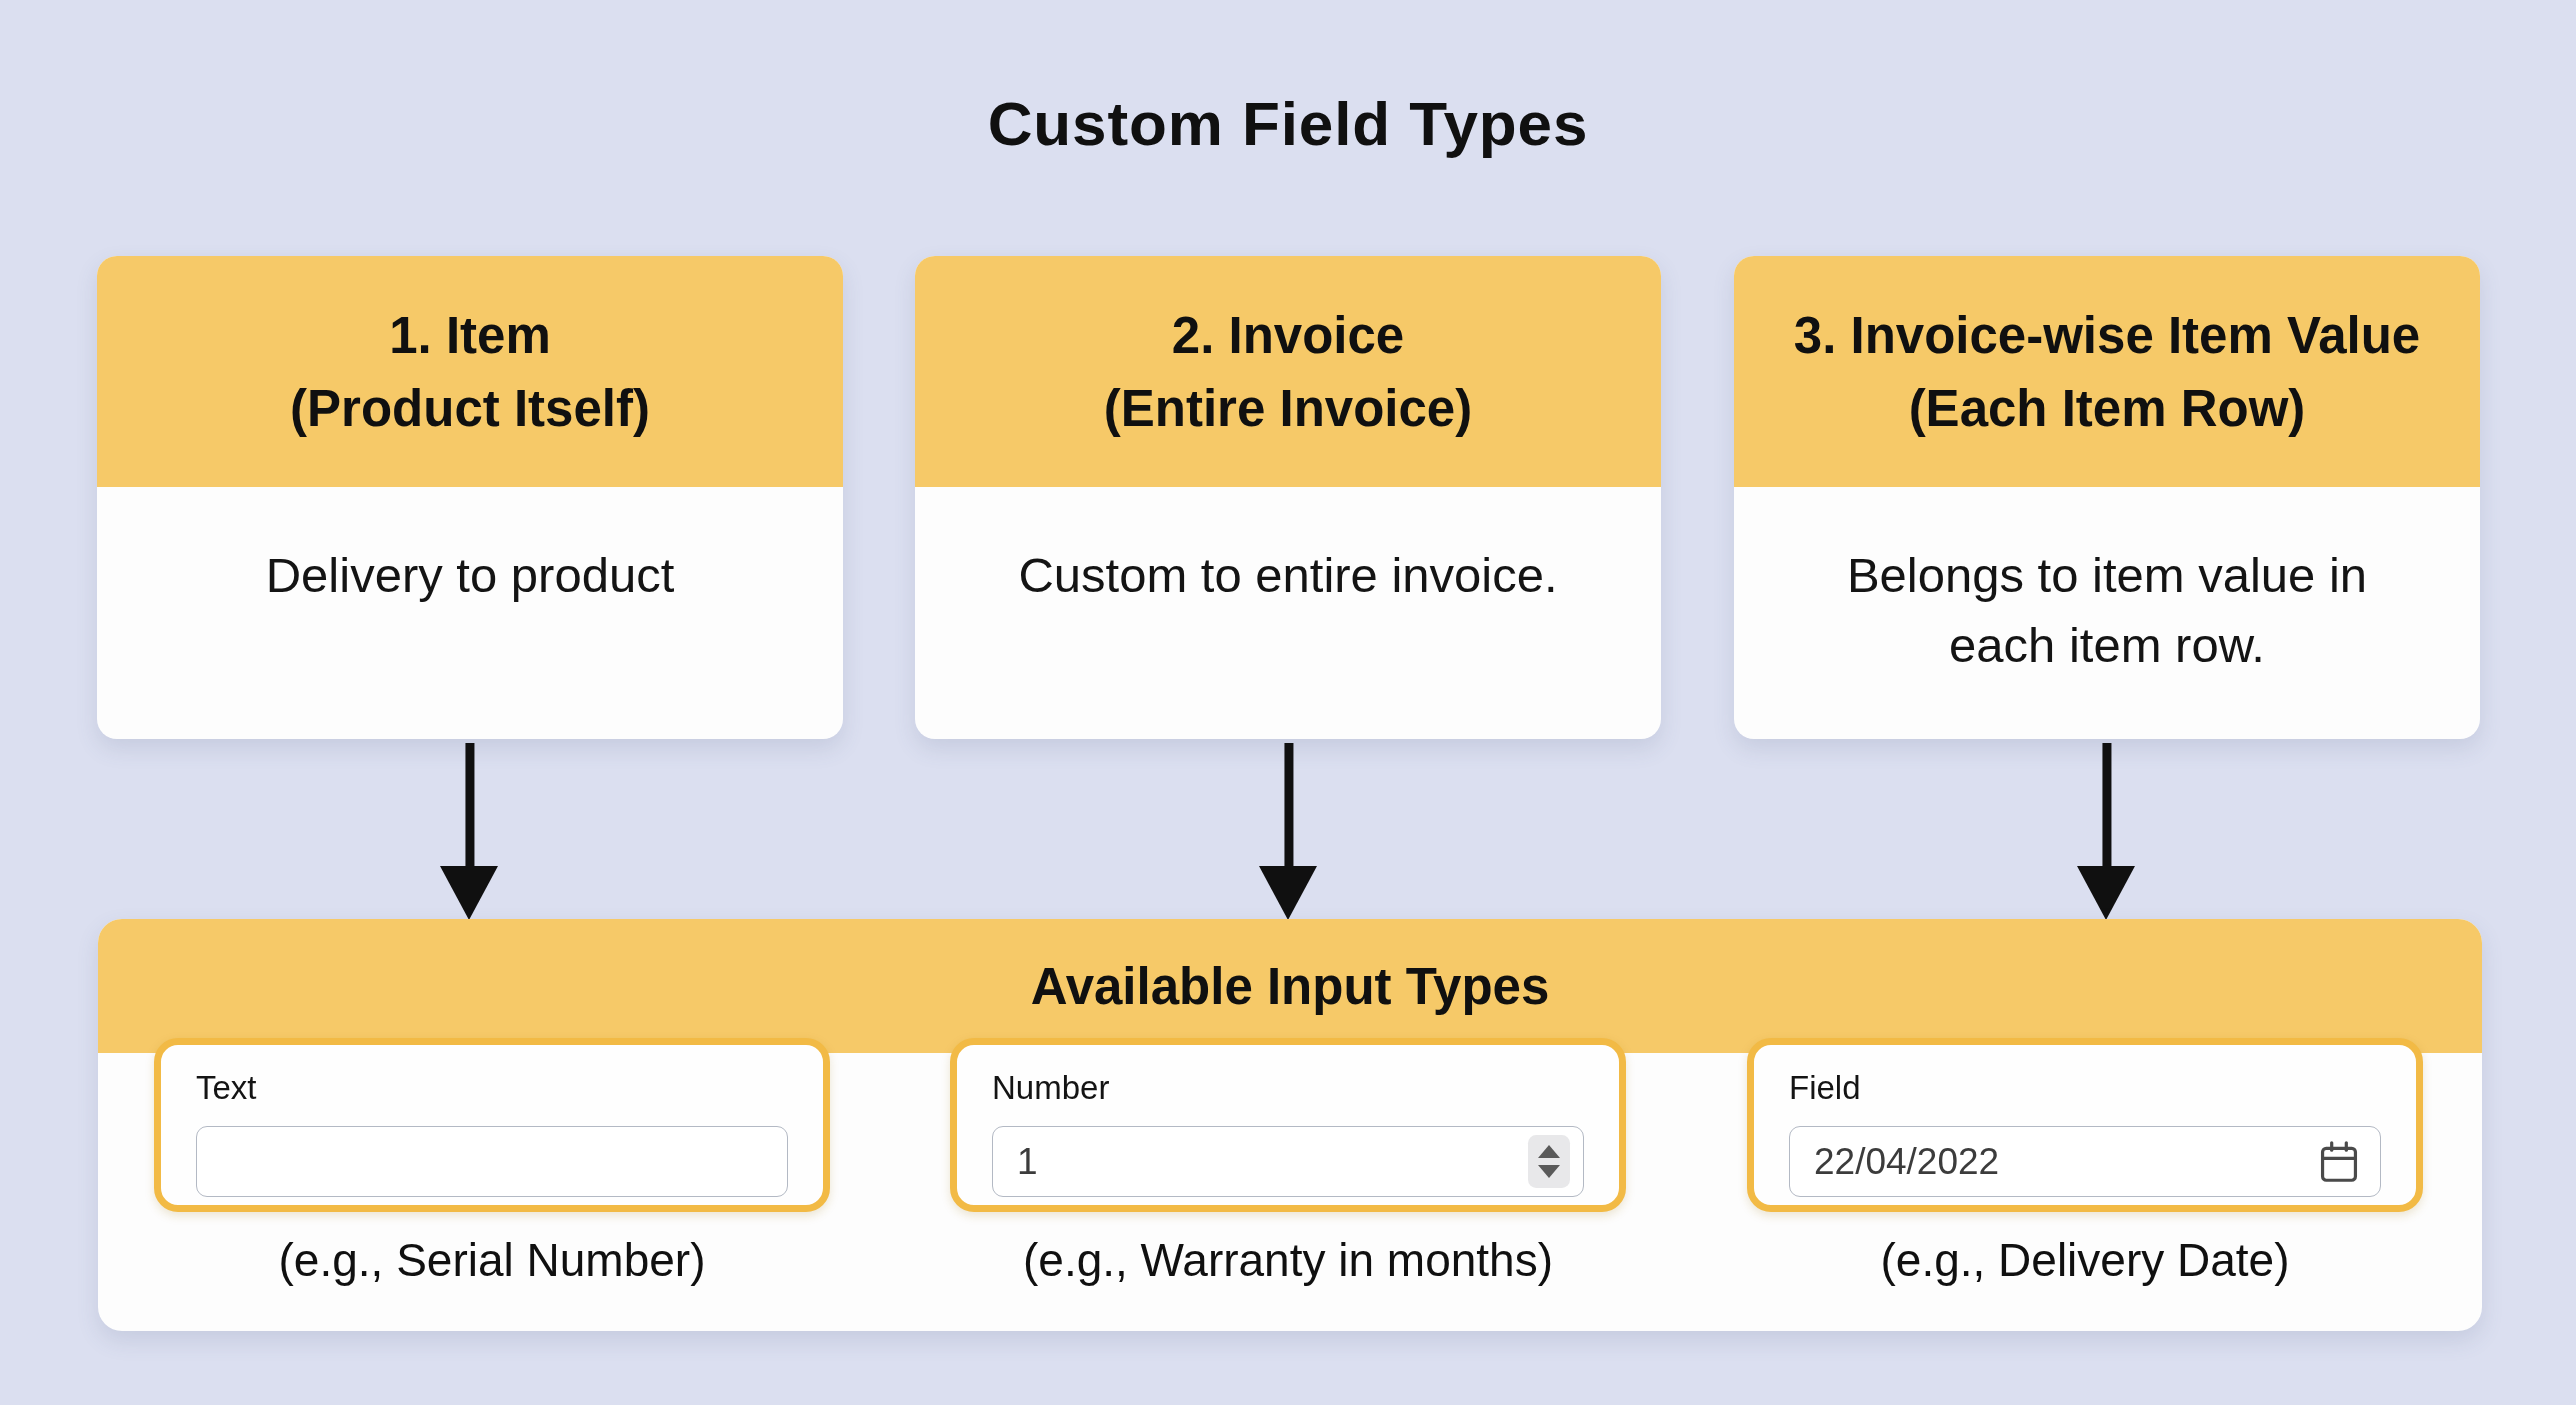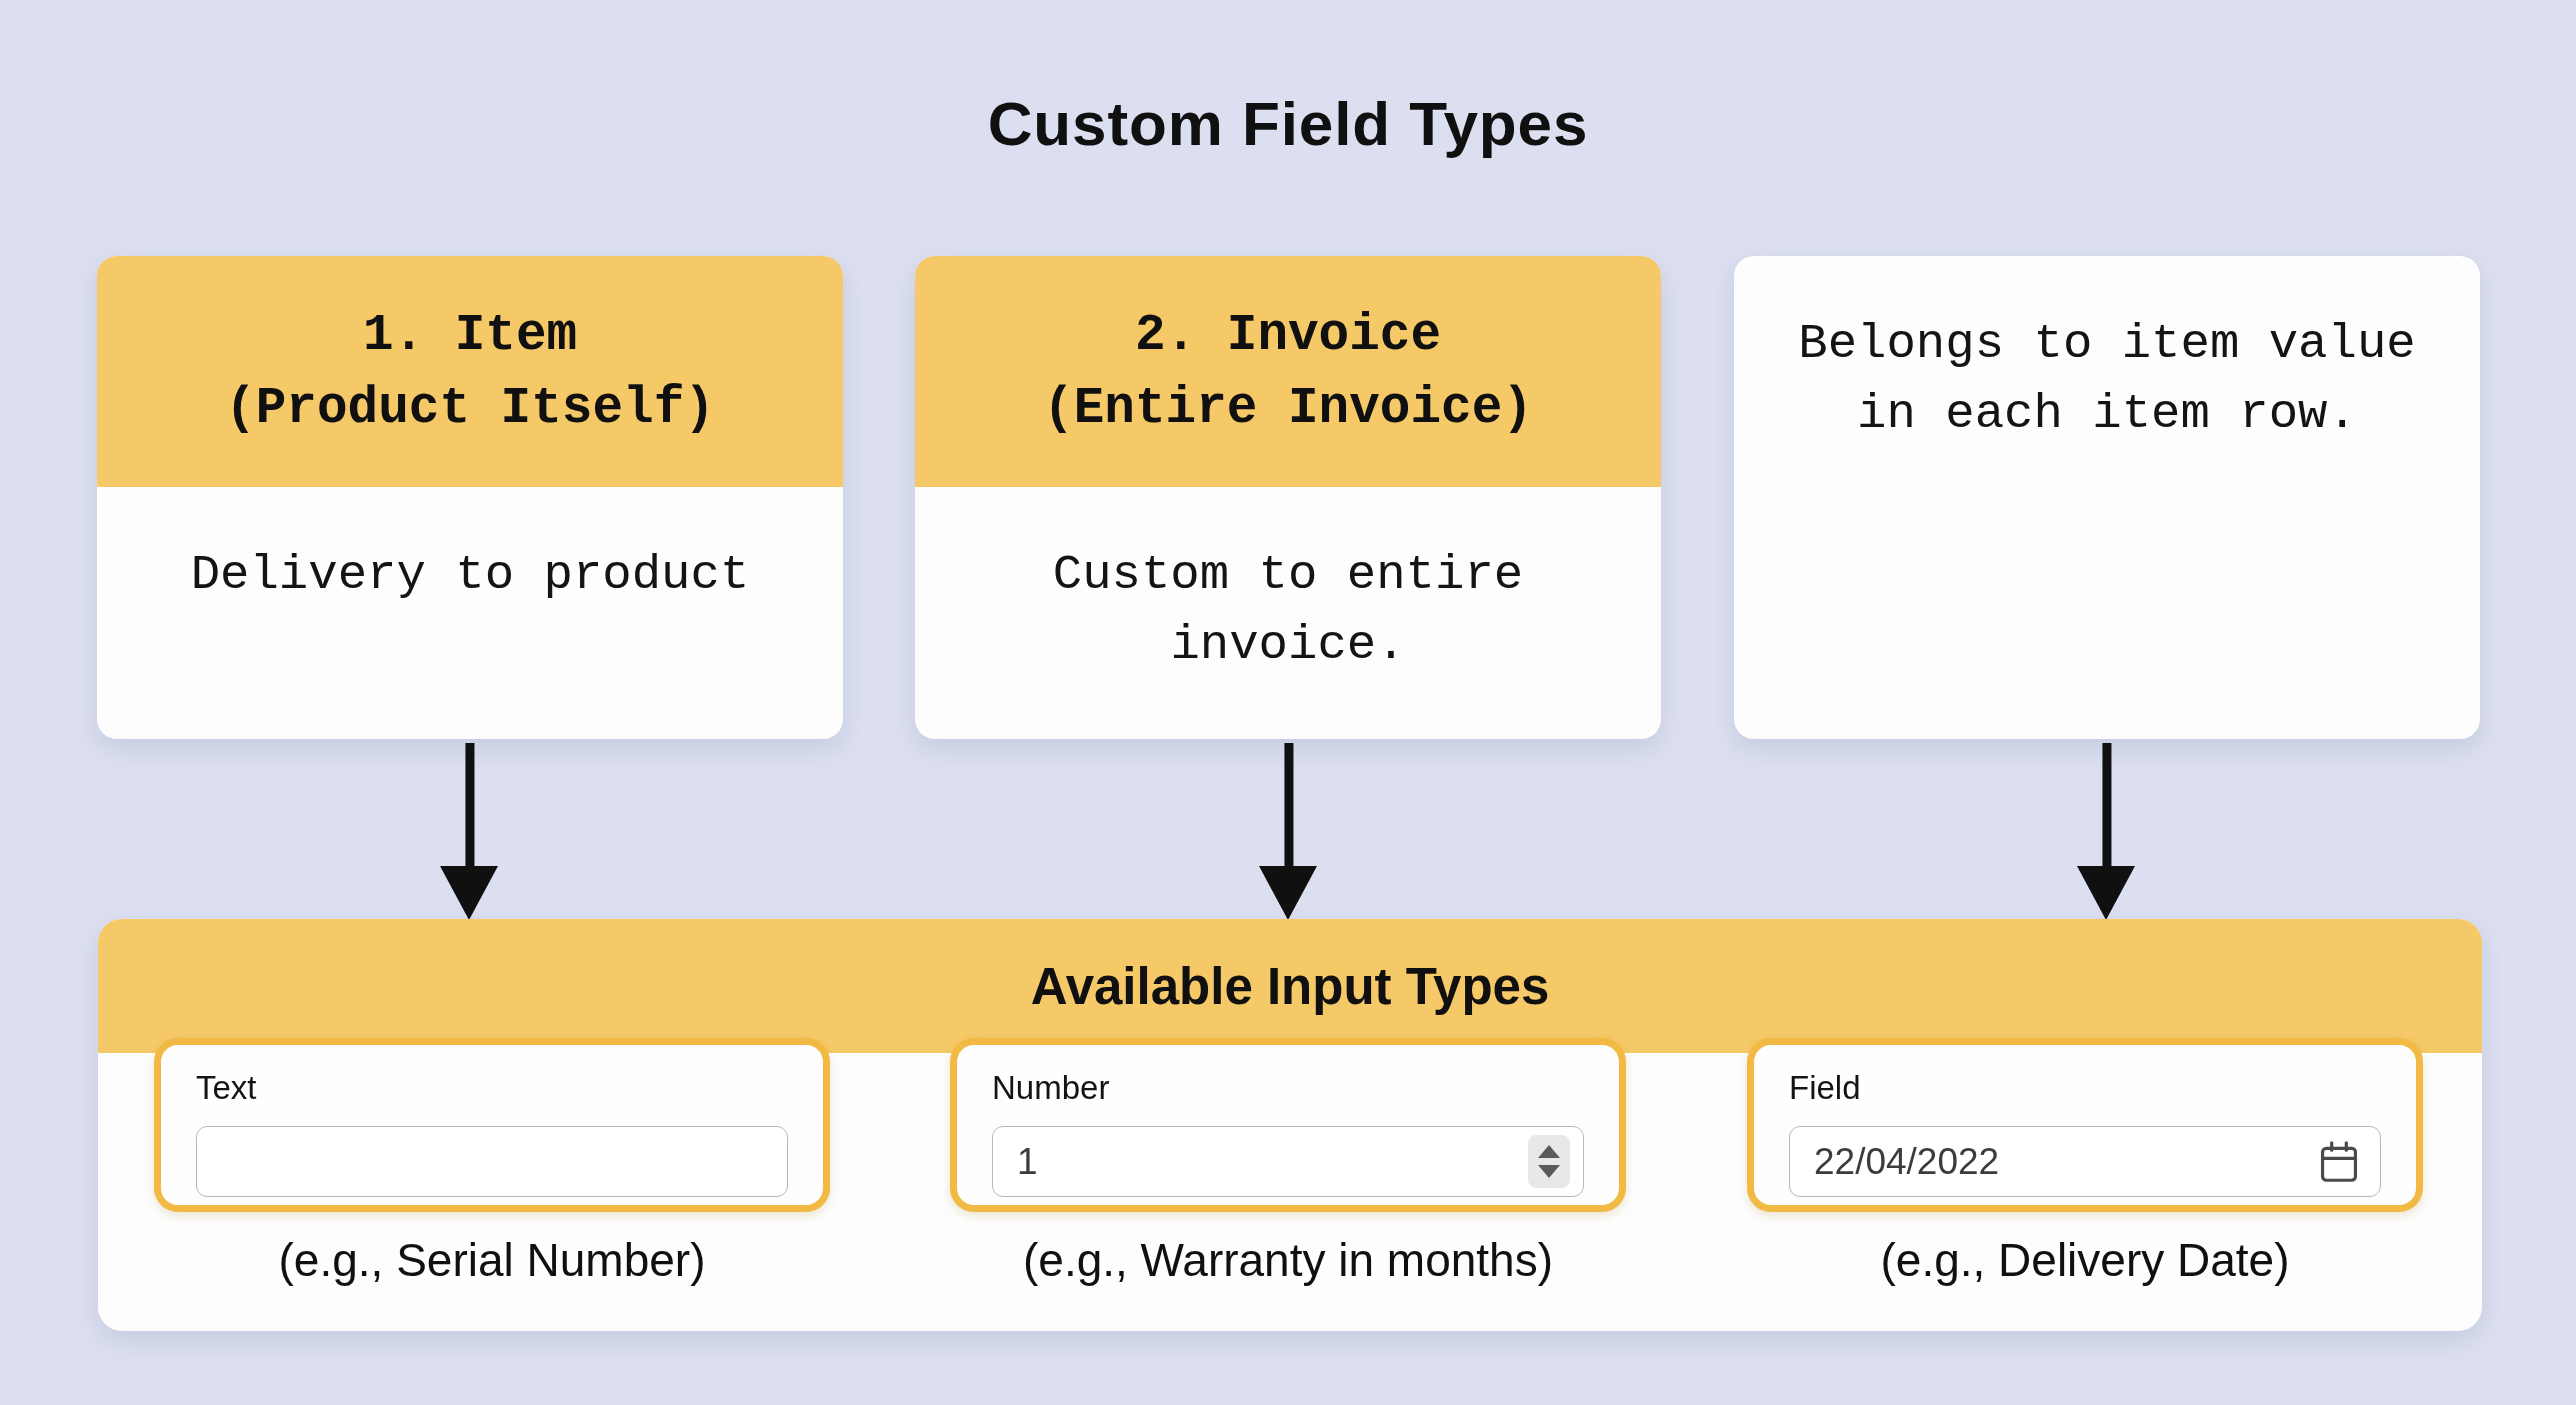--- a/index.html
+++ b/index.html
@@ -11,21 +11,20 @@
   }
   .page-title{
     position:absolute;top:88px;left:0;width:100%;
     text-align:center;font-size:62px;font-weight:bold;letter-spacing:0.9px;
   }
   
   .card{
     position:absolute;top:256px;width:746px;height:483px;
     background:#fdfdfd;border-radius:20px;overflow:hidden;
     box-shadow:0 9.1px 22px rgba(80,90,130,0.14);
-    font-family:Liberation Mono, monospace;
   }
   .card.c1{left:97px}.card.c2{left:915px}.card.c3{left:1734px}
   .card-header{
     height:231px;background:#f6c968;
     display:flex;flex-direction:column;justify-content:center;align-items:center;
     padding:0 7.3px;box-sizing:border-box;
   }
   .card-header .hline{font-size:51px;font-weight:bold;line-height:73px;white-space:nowrap;}
   .card-body{
     padding:53px 53px 0;text-align:center;
@@ -95,20 +94,24 @@
 
 <div class="card c2">
   <div class="card-header">
     <div class="hline">2. Invoice</div>
     <div class="hline">(Entire Invoice)</div>
   </div>
   <div class="card-body">Custom to entire invoice.</div>
 </div>
 
 <div class="card c3">
+  <div class="card-header">
+    <div class="hline">3. Invoice-wise Item Value</div>
+    <div class="hline">(Each Item Row)</div>
+  </div>
   <div class="card-body">Belongs to item value in each item row.</div>
 </div>
 
 <div class="arrow a1">
   <div class="shaft"></div>
   <div class="head"></div>
 </div>
 <div class="arrow a2">
   <div class="shaft"></div>
   <div class="head"></div>

